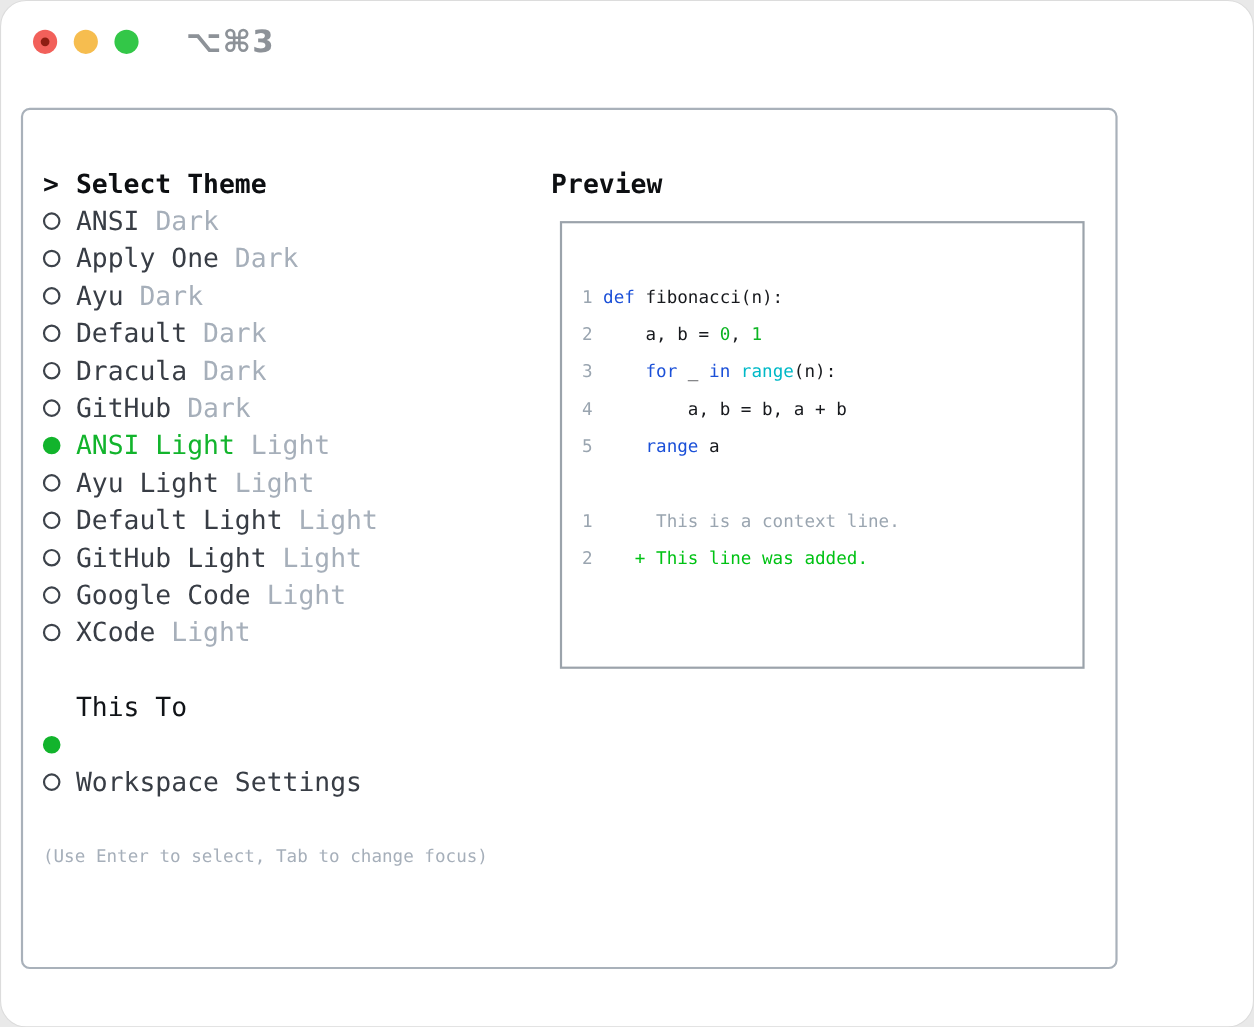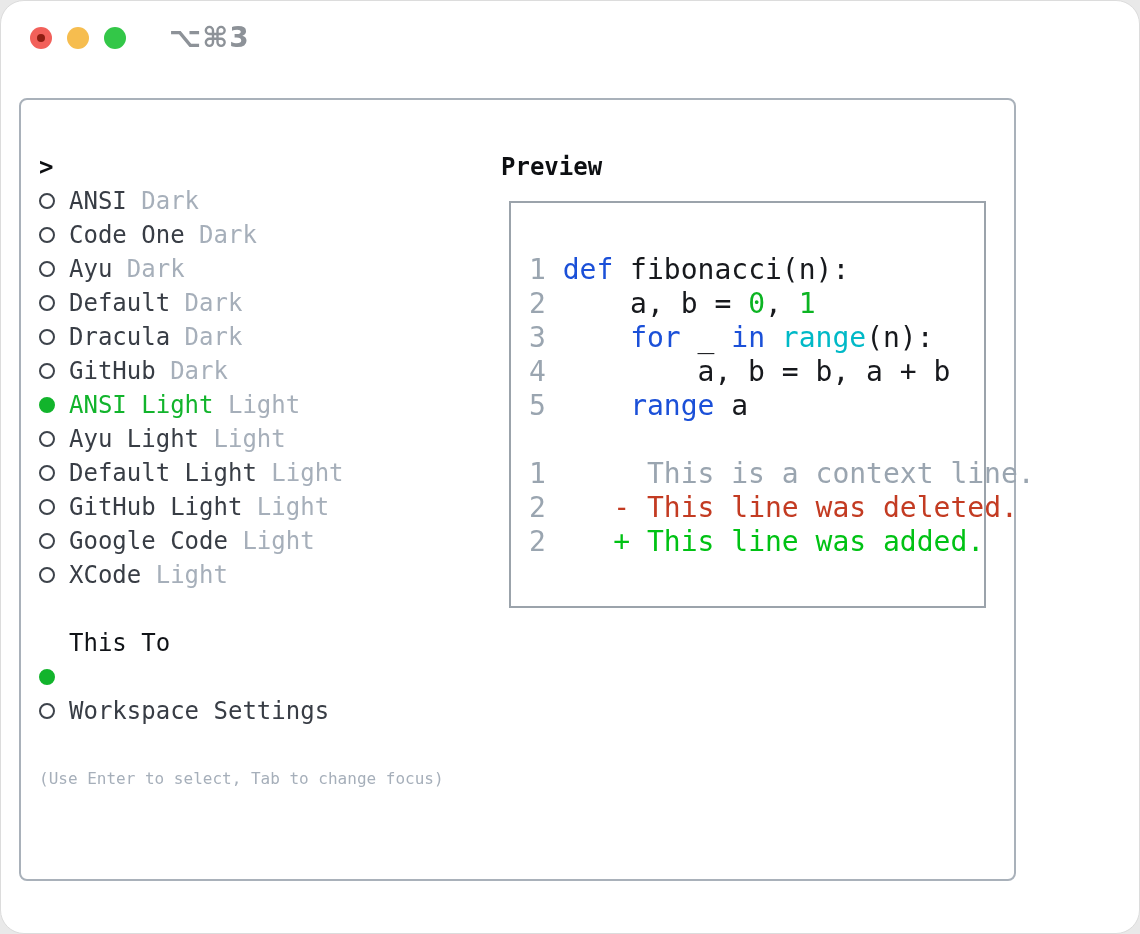--- a/index.html
+++ b/index.html
@@ -61,21 +61,21 @@
   .gap{height:34px;}
   .hint{
     margin-top:34px;width:462px;font-size:16px;line-height:34px;color:var(--muted_gray);
   }
   
   .preview-box{
     margin-top:17px;margin-left:8px;width:477px;height:407px;
     border:2px solid var(--box_border);background:#fff;
     padding:50px 0 0 18px;
   }
-  .code-line{height:34px;line-height:34px;font-size:28px;white-space:pre;}
+  .code-line{height:34px;line-height:34px;font-size:16px;white-space:pre;}
   .ln{display:inline-block;width:1ch;margin-right:1ch;color:var(--line_number_gray);}
   .c-fg{color:var(--text_dark);}
   .c-blue{color:var(--keyword_blue);}
   .c-cyan{color:var(--builtin_cyan);}
   .c-green{color:var(--literal_green);}
   .c-added{color:var(--added_green);}
   .c-red{color:var(--deleted_red);}
   .c-gray{color:var(--line_number_gray);}
 </style>
 </head>
@@ -92,35 +92,36 @@
     <div class="win-title">⌥⌘3</div>
   </div>
 
   <div class="panel">
 
     <div class="left-col">
       <div class="row">
         <span class="slot">
             <span class="prompt">&gt;</span>
           </span>
+        <span class="heading">Select Theme</span>
       </div>
 
       <div id="theme-list">
           <div class="row">
             <span class="slot">
               <span class="marker"></span>
             </span>
             <span class="opt-name">ANSI </span>
             <span class="opt-variant">Dark</span>
           </div>
           <div class="row">
             <span class="slot">
               <span class="marker"></span>
             </span>
-            <span class="opt-name">Code One </span>
+            <span class="opt-name">Apply One </span>
             <span class="opt-variant">Dark</span>
           </div>
           <div class="row">
             <span class="slot">
               <span class="marker"></span>
             </span>
             <span class="opt-name">Ayu </span>
             <span class="opt-variant">Dark</span>
           </div>
           <div class="row">
@@ -217,19 +218,18 @@
         <span class="heading">Preview</span>
       </div>
       <div class="preview-box" id="preview-box">
           <div class="code-line"><span class="ln">1</span><span class="c-blue">def</span><span class="c-fg"> fibonacci(n):</span></div>
           <div class="code-line"><span class="ln">2</span><span class="c-fg">    a, b = </span><span class="c-green">0</span><span class="c-fg">, </span><span class="c-green">1</span></div>
           <div class="code-line"><span class="ln">3</span><span class="c-fg">    </span><span class="c-blue">for</span><span class="c-fg"> _ </span><span class="c-blue">in</span><span class="c-fg"> </span><span class="c-cyan">range</span><span class="c-fg">(n):</span></div>
           <div class="code-line"><span class="ln">4</span><span class="c-fg">        a, b = b, a + b</span></div>
           <div class="code-line"><span class="ln">5</span><span class="c-fg">    </span><span class="c-blue">range</span><span class="c-fg"> a</span></div>
           <div class="code-line"><span class="ln"></span></div>
           <div class="code-line"><span class="ln">1</span><span class="c-gray">     This is a context line.</span></div>
-          <div class="code-line"><span class="ln">2</span><span class="c-fg">   </span><span class="c-red">- This line was deleted.</span></div>
           <div class="code-line"><span class="ln">2</span><span class="c-fg">   </span><span class="c-added">+ This line was added.</span></div>
         </div>
     </div>
 
   </div>
 </div>
 
 </body></html>

